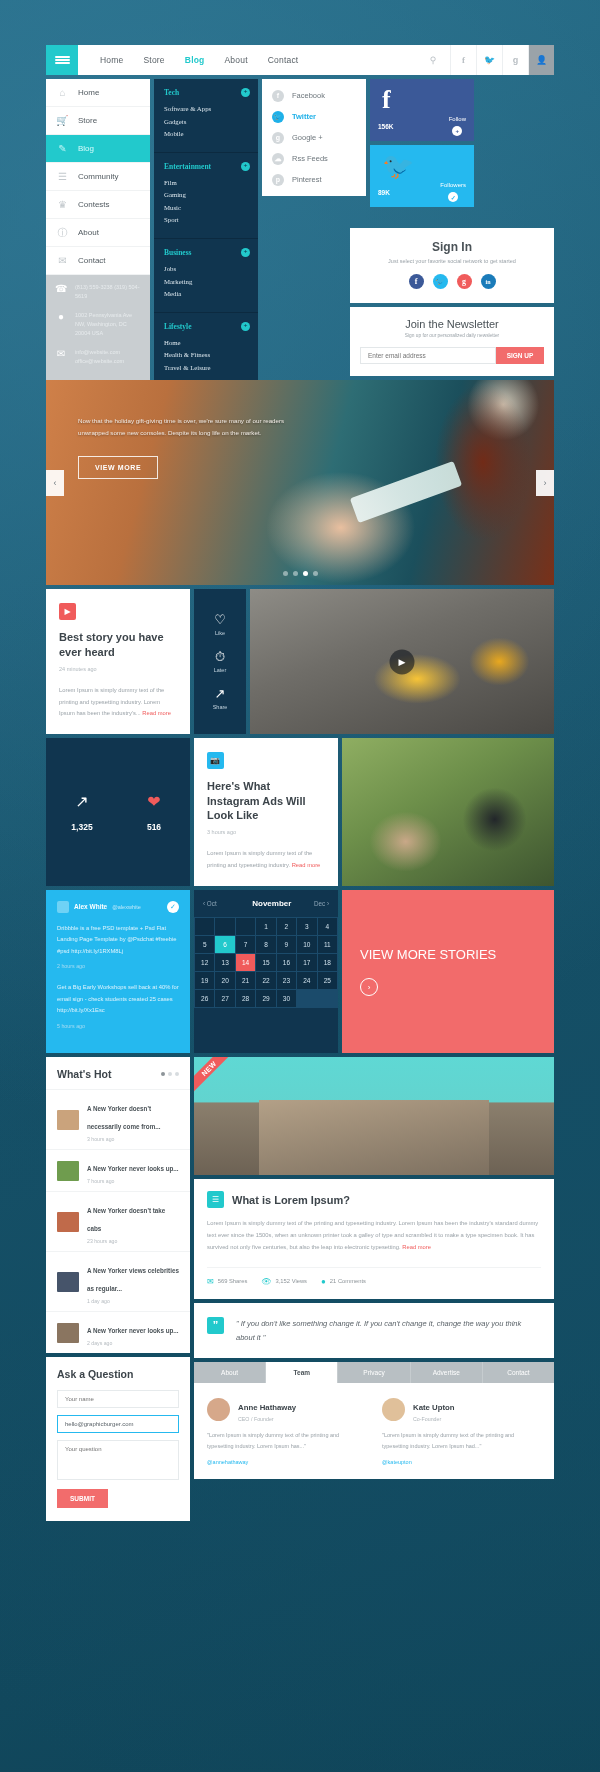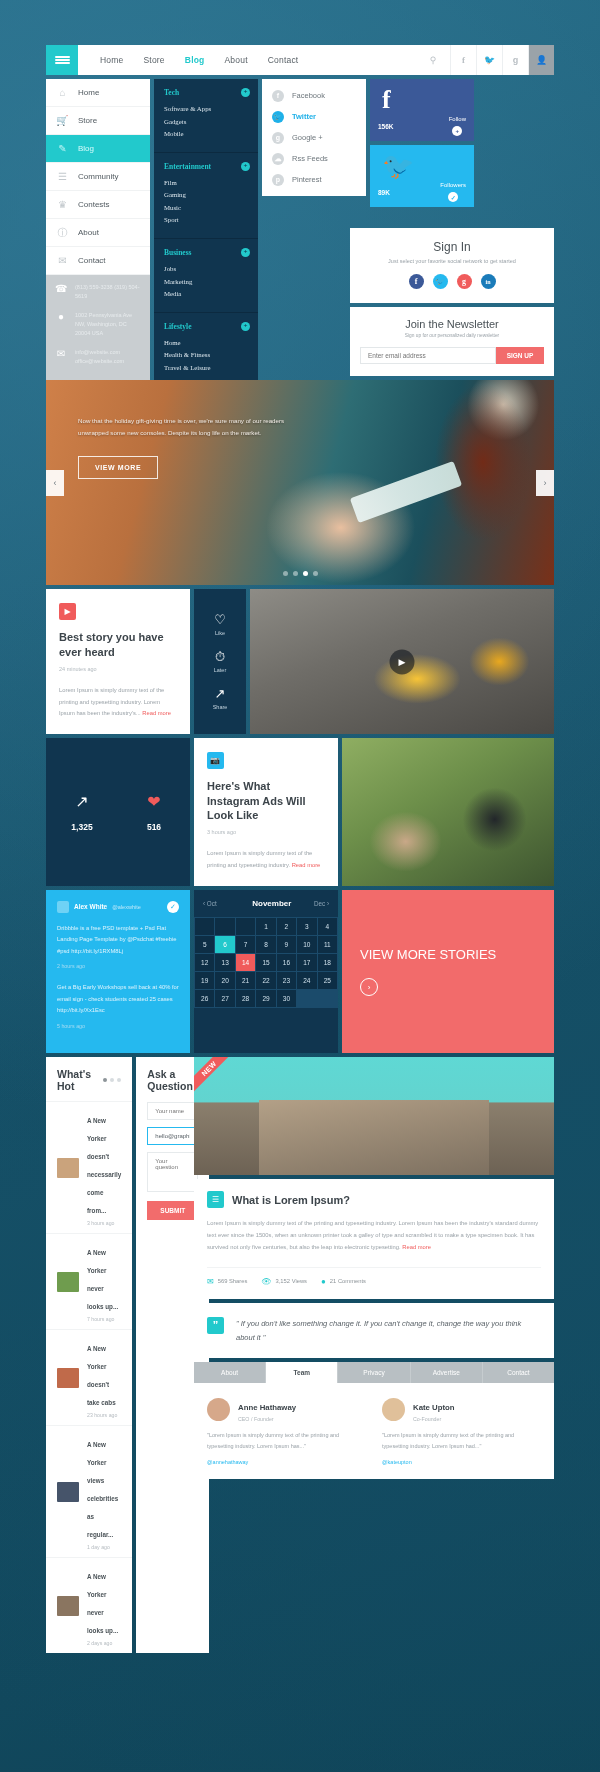--- a/index.html
+++ b/index.html
@@ -67,21 +67,21 @@
   .bigglyph{position:absolute;left:12px;top:6px;font-size:26px;color:#fff;font-weight:bold;font-family:"Liberation Serif",serif;}
   .cardbot{position:absolute;bottom:5px;left:0;right:0;display:flex;align-items:center;
     justify-content:space-between;padding:0 8px;color:#fff;font-size:6.5px;font-weight:bold;}
   .cardbot .act{display:flex;align-items:center;gap:4px;font-weight:normal;font-size:6px;}
   .cbadge{width:10px;height:10px;border-radius:50%;background:#fff;color:#3b5998;
     font-size:6px;display:flex;align-items:center;justify-content:center;font-weight:bold;}
   .twcard .cbadge{color:#25b9ef;}
 
   .rightcol{width:204px;display:flex;flex-direction:column;gap:4px;}
   .signin{background:#fff;padding:12px 10px 14px;text-align:center;}
-  .signin h3{font-size:12px;color:#4a5257;font-weight:normal;margin-bottom:4px;}
+  .signin h3{font-size:12px;color:#4a5257;font-weight:bold;margin-bottom:4px;}
   .signin p{font-size:5.5px;color:#9aa2a8;margin-bottom:10px;}
   .sorbs{display:flex;justify-content:center;gap:9px;}
   .orb{width:15px;height:15px;border-radius:50%;display:flex;align-items:center;justify-content:center;
     color:#fff;font-size:8px;font-weight:bold;font-family:"Liberation Serif",serif;}
   .news{background:#fff;padding:11px 10px 12px;text-align:center;}
   .news h3{font-size:11px;color:#4a5257;font-weight:normal;margin-bottom:3px;}
   .news p{font-size:4.8px;color:#9aa2a8;margin-bottom:9px;}
   .newsrow{display:flex;}
   .newsrow input{flex:1;height:17px;border:1px solid #e3e7e9;font-size:6.5px;padding:0 7px;
     color:#b6bdc2;outline:none;font-family:"Liberation Sans",sans-serif;}
@@ -171,21 +171,21 @@
   .cd.teal{background:#22c9cc;color:#fff;}
   .cd.red{background:#f05b5b;color:#fff;}
 
   .viewmore{flex:1;background:#f26b6b;display:flex;flex-direction:column;
     justify-content:center;padding:0 18px;color:#fff;}
   .viewmore h2{font-size:13px;line-height:1.45;font-weight:normal;margin-bottom:13px;}
   .vmcirc{width:18px;height:18px;border-radius:50%;border:1.5px solid #fff;
     display:flex;align-items:center;justify-content:center;font-size:8px;}
 
   
-  .hotcol{width:144px;display:flex;flex-direction:row;gap:4px;}
+  .hotcol{width:144px;display:flex;flex-direction:column;gap:4px;}
   .hot{background:#fff;}
   .hothead{display:flex;align-items:center;justify-content:space-between;padding:11px 11px 9px;}
   .hothead h3{font-size:10.5px;color:#3c444a;font-weight:bold;}
   .hdots{display:flex;gap:3px;}
   .hdots i{width:4px;height:4px;border-radius:50%;background:#d7dcdf;display:block;}
   .hdots i.on{background:#8d9499;}
   .hrow{display:flex;gap:8px;padding:7px 11px;border-top:1px solid #f1f3f4;align-items:center;}
   .hthumb{width:22px;height:20px;flex:0 0 22px;border-radius:1px;}
   .hrow .ht{font-size:6.3px;color:#4a5257;line-height:1.55;font-weight:bold;}
   .hrow .hg{font-size:5.2px;color:#b5bbc0;margin-top:3px;}

